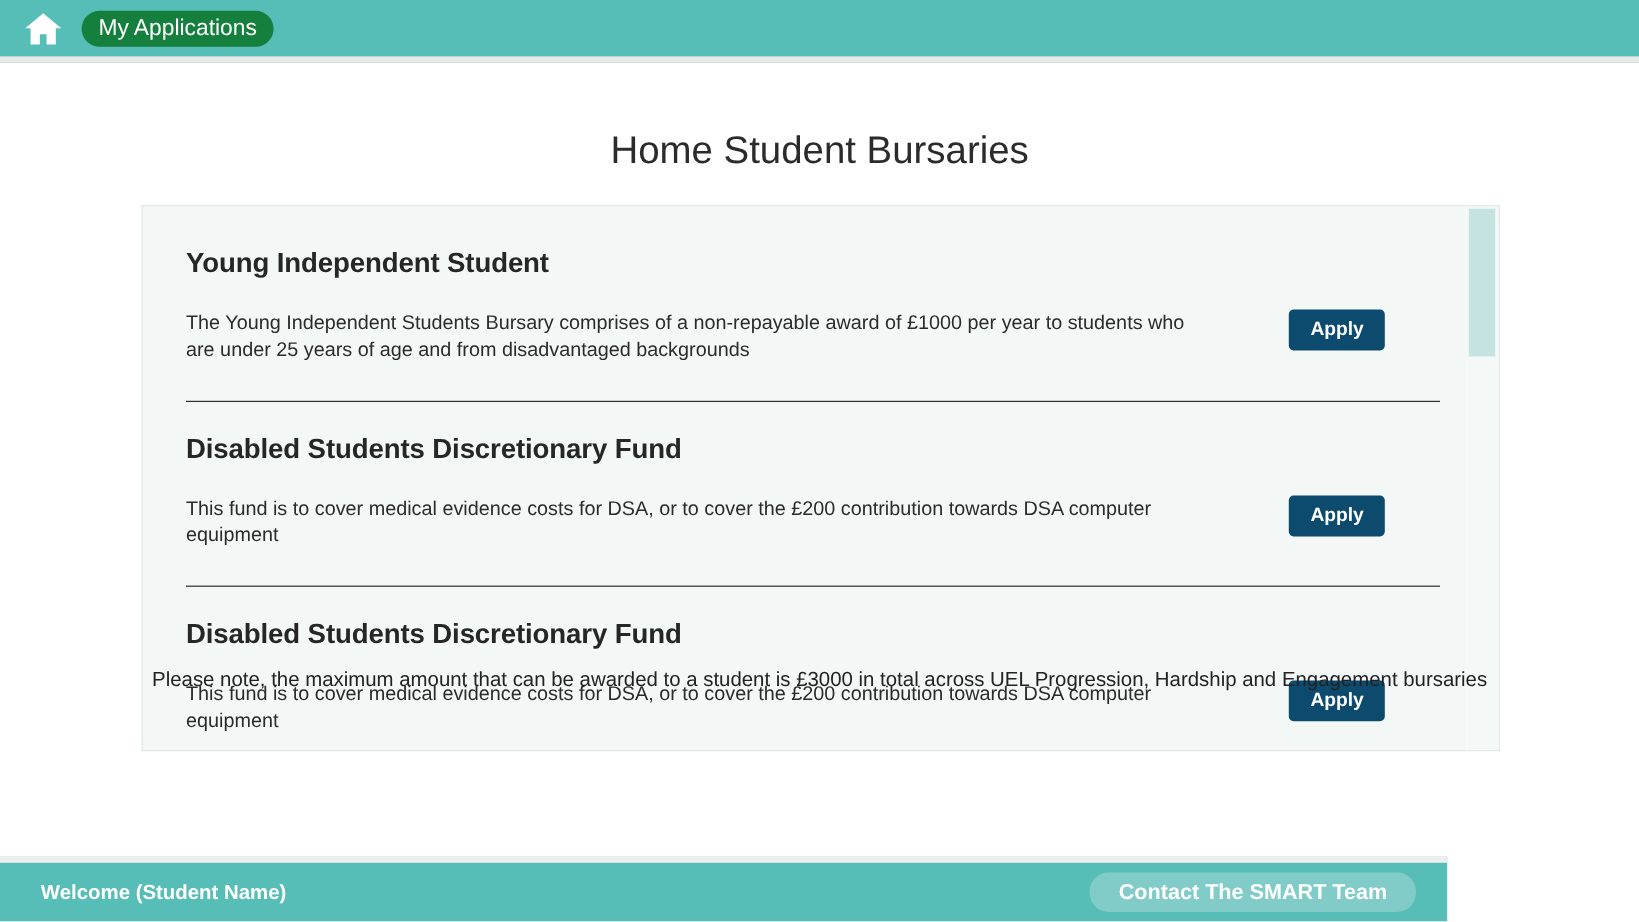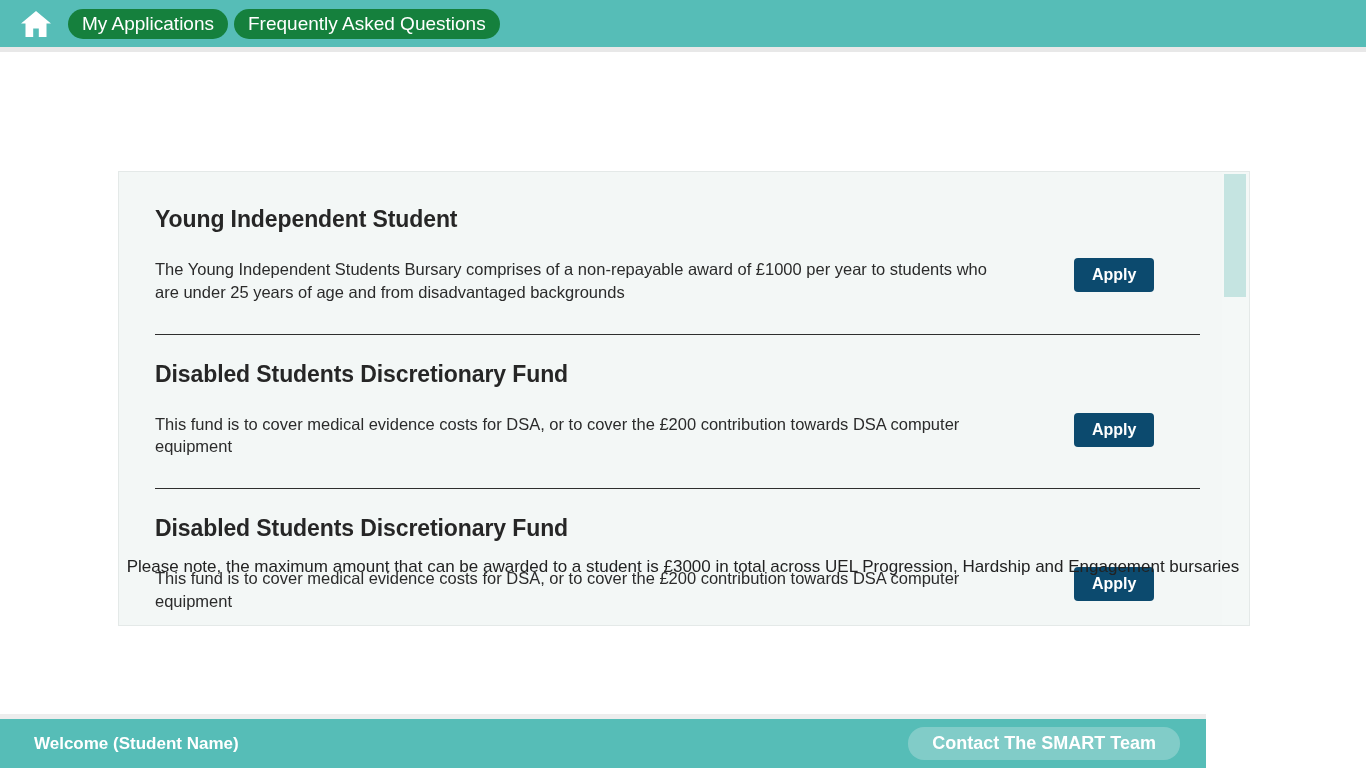--- a/index.html
+++ b/index.html
@@ -218,25 +218,25 @@
 </head>
 <body>
 
 <div class="header">
   <span class="home-icon">
     <svg width="32" height="28" viewBox="0 0 32 28" aria-hidden="true">
       <path d="M16 1 L31 13.5 L26.5 13.5 L26.5 27 L18.8 27 L18.8 18.5 L13.2 18.5 L13.2 27 L5.5 27 L5.5 13.5 L1 13.5 Z" fill="#ffffff"></path>
     </svg>
   </span>
   <span class="nav-pill">My Applications</span>
-  <span class="nav-pill">Frequently Asked Questions</span>
 </div>
 
 <div class="main">
 
+  <h1 class="page-title">Home Student Bursaries</h1>
 
   <div class="panel-wrap">
 
     <div class="panel">
       <div class="panel-inner">
 
         <div class="bursary-row">
           <div class="bursary-text">
             <div class="bursary-title">Young Independent Student</div>
             <div class="bursary-desc">The Young Independent Students Bursary comprises of a non-repayable award of £1000 per year to students who are under 25 years of age and from disadvantaged backgrounds</div>

